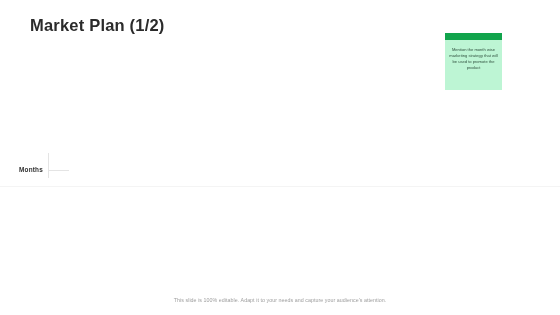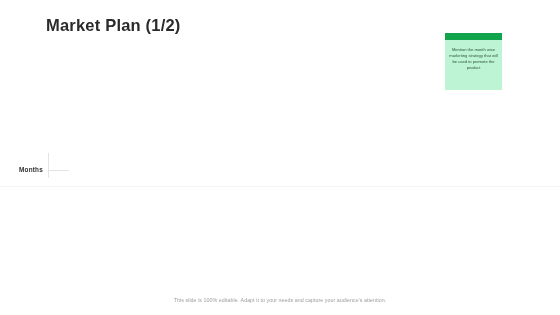--- a/index.html
+++ b/index.html
@@ -3,21 +3,21 @@
 <meta charset="utf-8">
 <style>
   html,body{margin:0;padding:0;}
   body{width:560px;height:315px;background:#ffffff;
        font-family:"Liberation Sans",sans-serif;position:relative;overflow:hidden;
        -webkit-font-smoothing:antialiased;}
   .slide{position:absolute;left:0;top:0;width:560px;height:315px;}
 
   
   #title{position:absolute;left:30px;top:16px;font-size:16.5px;font-weight:bold;
-         color:#2b2b2b;letter-spacing:0.2px;white-space:nowrap;margin-left:16px;}
+         color:#2b2b2b;letter-spacing:0.2px;white-space:nowrap;}
 
   
   #sticky{position:absolute;left:445px;top:33px;width:57px;height:57px;}
   #sticky .band{position:absolute;left:0;top:0;width:100%;height:7px;background:#11a44c;}
   #sticky .body{position:absolute;left:0;top:7px;width:100%;height:50px;
                 background:#bdf5d4;}
   #sticky .txt{position:absolute;left:3px;top:14px;width:51px;text-align:center;
                font-size:4.1px;line-height:1.5;color:#2f4f3d;}
   #clip{position:absolute;left:439px;top:23px;width:30px;height:28px;}
 

